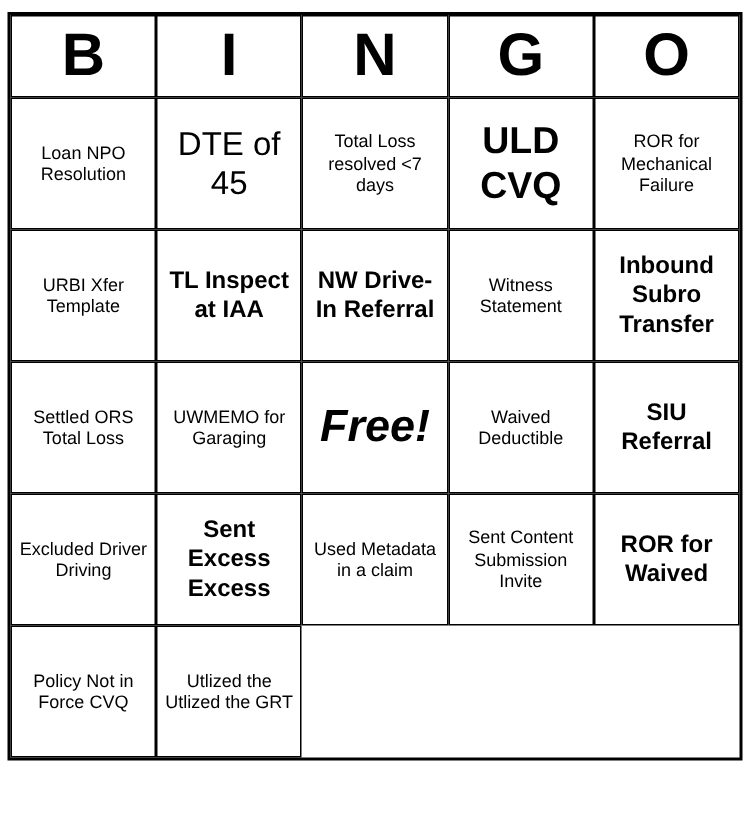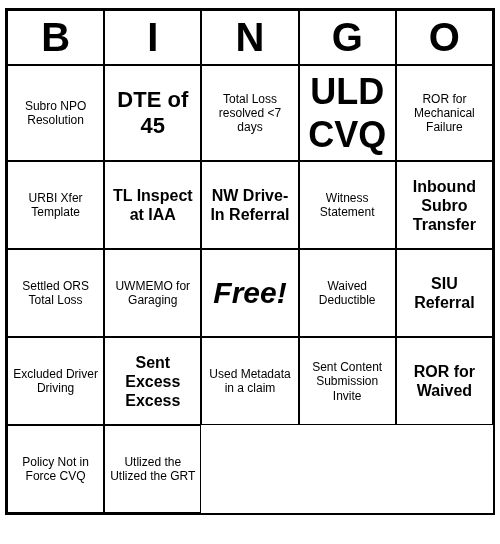--- a/index.html
+++ b/index.html
@@ -53,54 +53,54 @@
       text-align: center;
       padding: 4px;
       min-height: 88px;
       font-size: 12px;
       line-height: 1.2;
       font-family: Arial, sans-serif;
     }
 
     .bingo-cell.large-text {
       font-size: 22px;
-      font-weight: bold;
+      font-weight: normal;
     }
 
     .bingo-cell.medium-text {
       font-size: 16px;
       font-weight: bold;
     }
 
     .bingo-cell.free {
       font-size: 30px;
       font-weight: bold;
       font-style: italic;
     }
 
     .bingo-cell.uld {
-      font-size: 36px;
+      font-size: 25px;
       font-weight: bold;
     }
   </style>
 </head>
 <body>
 
 <div class="bingo-card">
   <div class="bingo-header">
     <div class="bingo-header-cell">B</div>
     <div class="bingo-header-cell">I</div>
     <div class="bingo-header-cell">N</div>
     <div class="bingo-header-cell">G</div>
     <div class="bingo-header-cell">O</div>
   </div>
   <div class="bingo-grid">
 
     <div class="bingo-cell">
-        <span>Subro NPO Resolution</span>
+        <span>Loan NPO Resolution</span>
       </div>
     <div class="bingo-cell large-text">
         <span>DTE of 45</span>
       </div>
     <div class="bingo-cell">
         <span>Total Loss resolved &lt;7 days</span>
       </div>
     <div class="bingo-cell uld">
         <span>ULD CVQ</span>
       </div>

